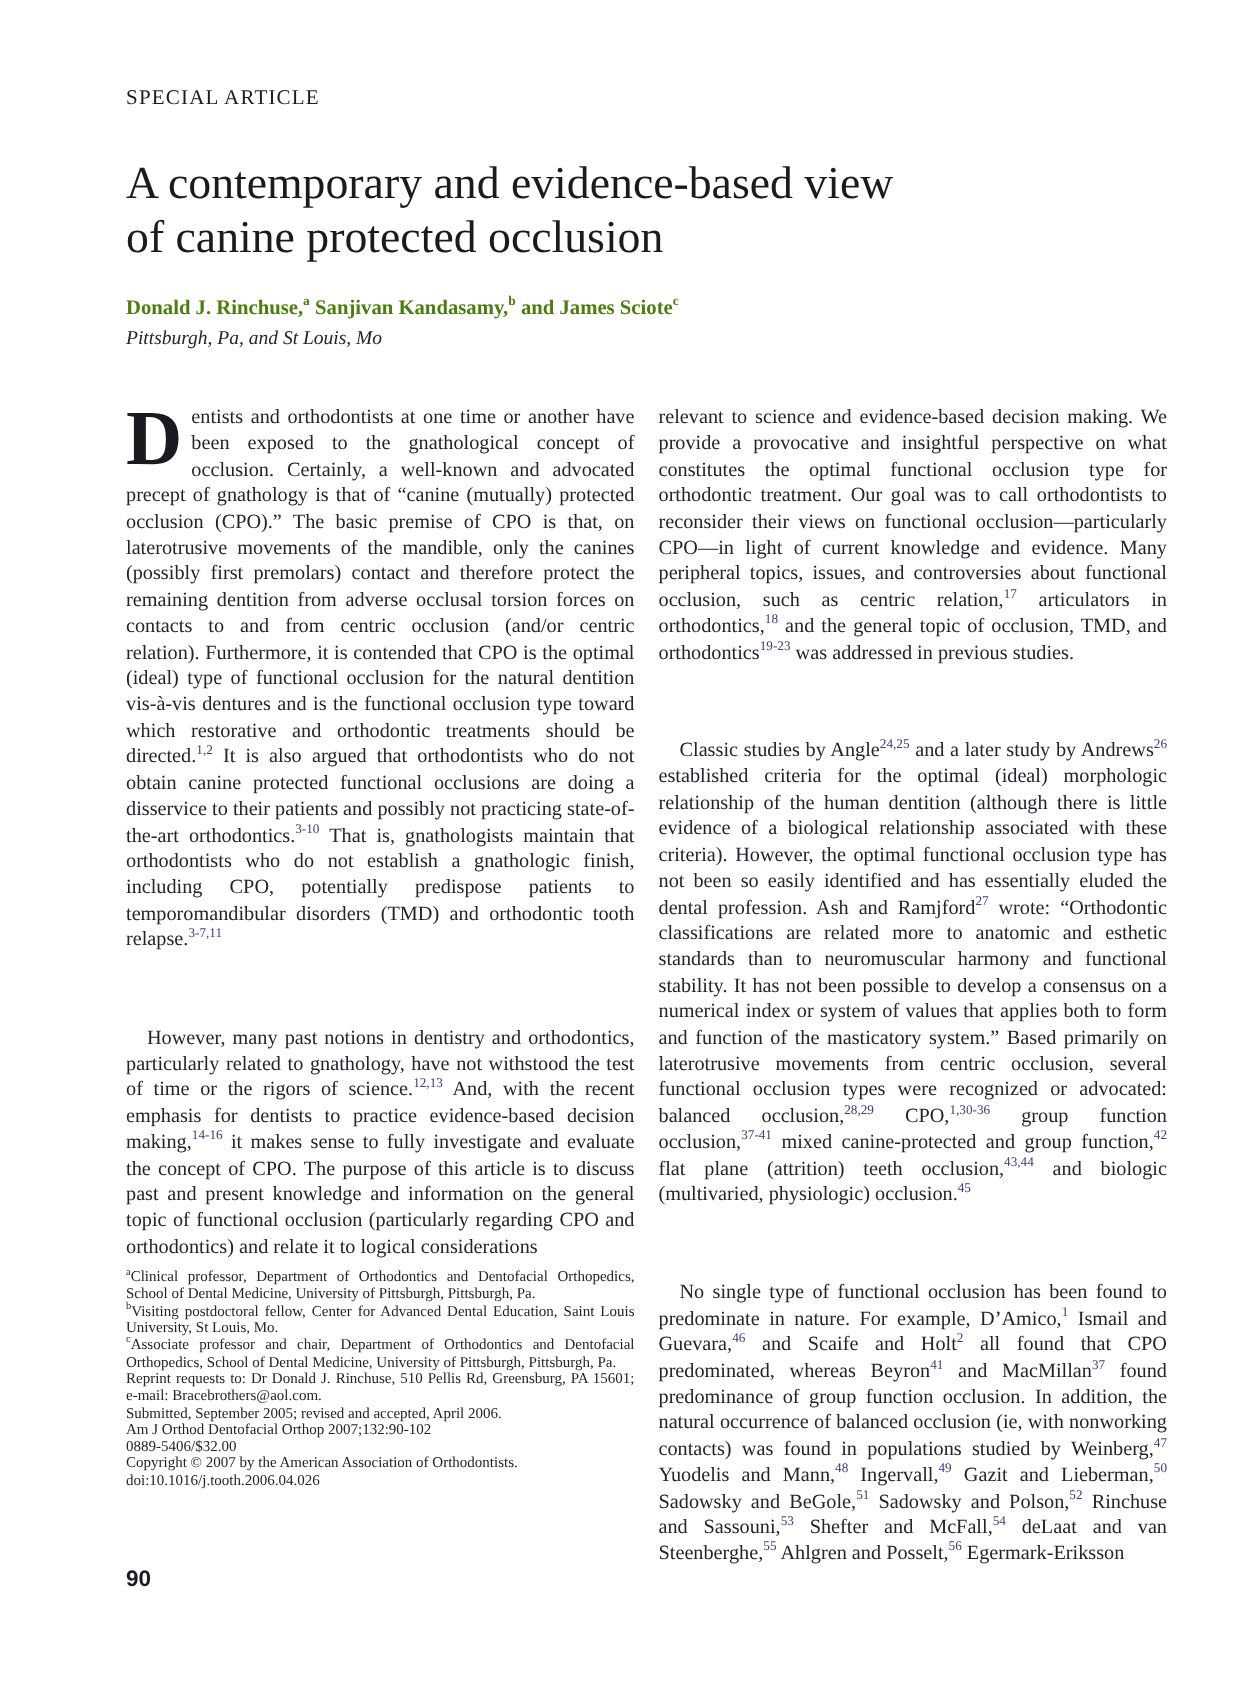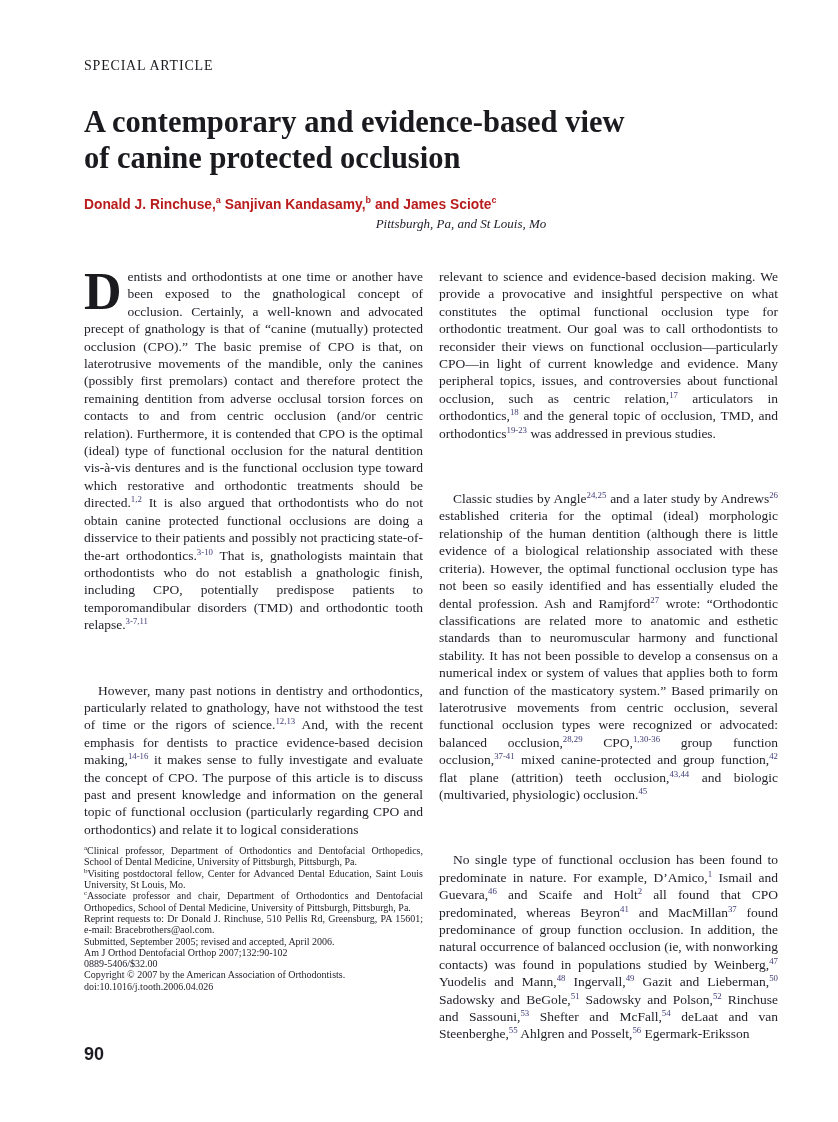--- a/index.html
+++ b/index.html
@@ -21,37 +21,36 @@
   .kicker{
     margin:58px 0 0 84px;
     font-size:14px;
     letter-spacing:0.8px;
     color:var(--title);
   }
   .title{
     margin:30px 0 0 84px;
     font-size:30.5px;
     line-height:36px;
-    font-weight:700;
+    font-weight:400;
     color:var(--title);
   }
   .title .tline{display:block;}
   .authors{
     margin:21px 0 0 84px;
-    font-family:Liberation Sans, sans-serif;
+    font-family:Liberation Serif, serif;
     font-size:13.8px;
     font-weight:700;
-    color:#b91c1c;
+    color:#4d7c0f;
   }
   .authors sup{font-size:9px;font-weight:700;line-height:0;}
   .affiliation{
     margin:4px 0 0 84px;
     font-style:italic;
     font-size:13px;
-    text-align:center;
   }
   .columns{
     display:flex;
     gap:16px;
     margin:36px 0 0 84px;
     width:694px;
   }
   .col{width:339px;}
   .body-p{
     margin:0;
@@ -82,21 +81,21 @@
   .footnotes sup{
     font-size:7px;
     line-height:0;
     color:var(--text);
   }
   .footnote-line{margin:0;}
   .page-number{
     position:absolute;
     left:84px;top:1044px;
     font-family:"Liberation Sans","DejaVu Sans",sans-serif;
-    font-size:18px;
+    font-size:15px;
     font-weight:700;
     color:#1d1c22;
   }
 </style>
 </head>
 <body>
 
 <div class="sheet">
 
   <div class="kicker">SPECIAL ARTICLE</div>

